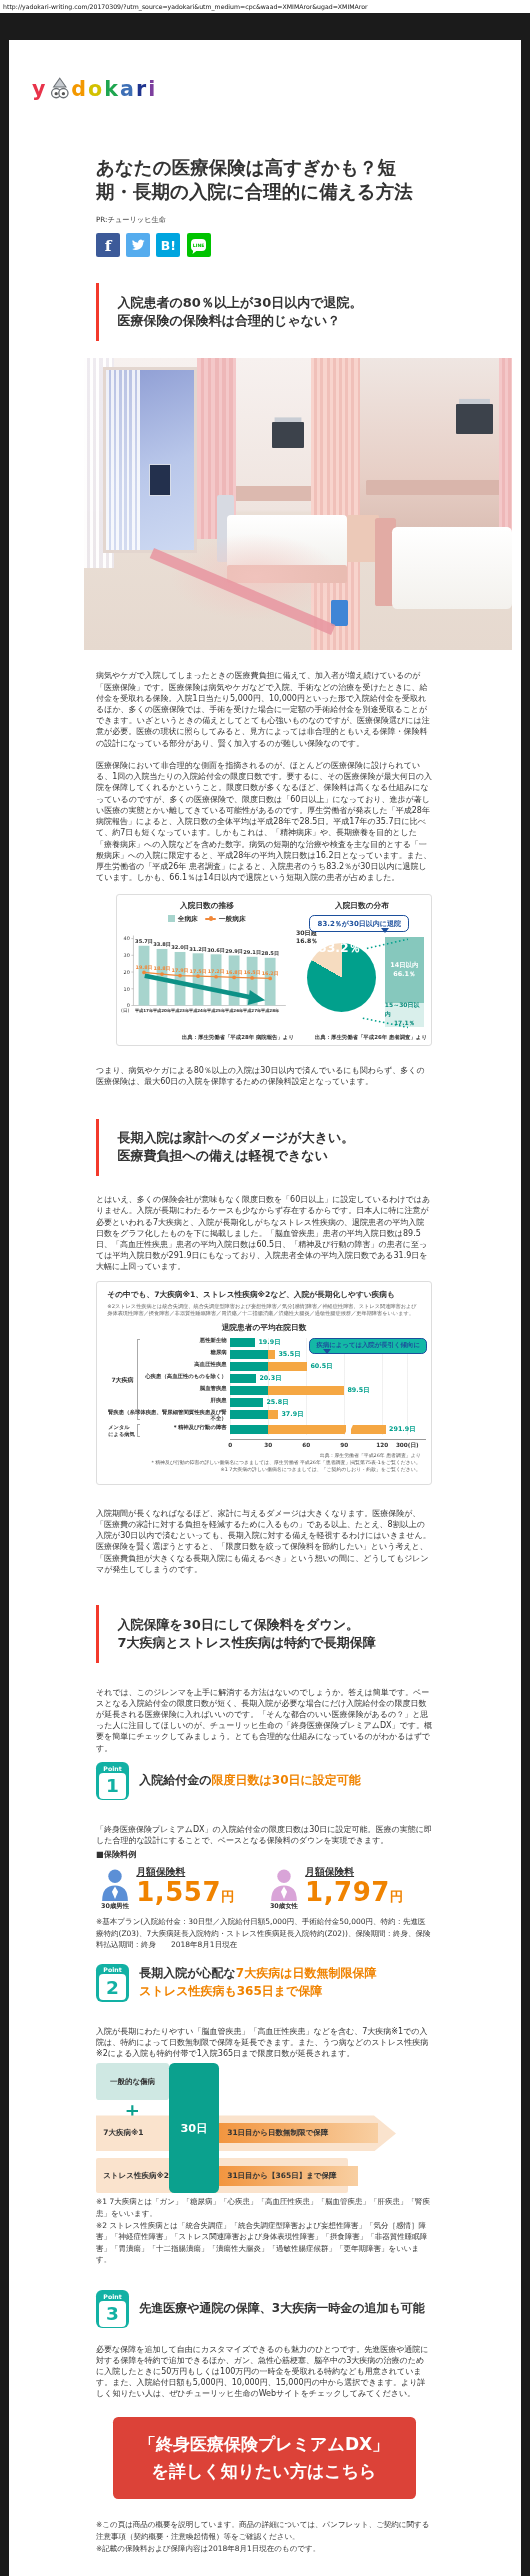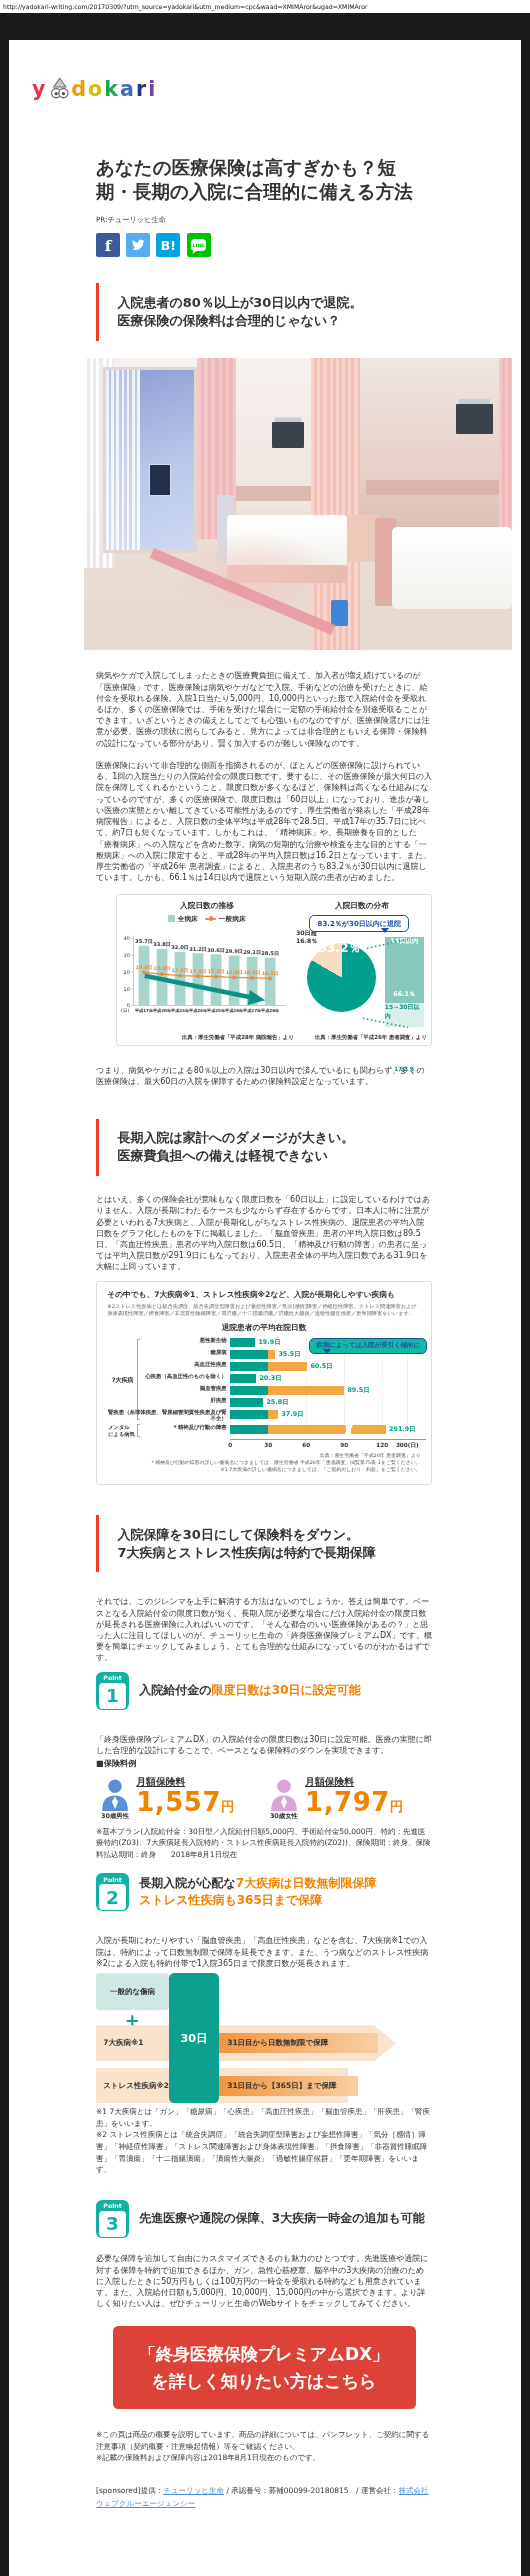--- a/index.html
+++ b/index.html
@@ -61,21 +61,21 @@
   .sw-line:after{content:"";position:absolute;left:3.6px;top:-1.5px;width:4.6px;height:4.6px;background:#f0883a;border-radius:50%;}
   .c1-left .source{position:absolute;right:2.1px;bottom:0;font-size:5.4px;color:#333;font-weight:bold;}
   .c1-right{flex:1;position:relative;}
   .callout{position:absolute;left:13.4px;top:14.4px;border:1.5px solid #1c4f9c;border-radius:5.2px;background:#fff;color:#1c4f9c;font-weight:bold;font-size:7px;padding:2.6px 7.2px;z-index:4;}
   .callout:after{content:"";position:absolute;right:19.6px;bottom:-5.7px;border:4.1px solid transparent;border-top:5.7px solid #1c4f9c;}
   .pie{position:absolute;left:11.3px;top:42px;width:69px;height:69px;border-radius:50%;background:conic-gradient(from 300deg,#f6dcc0 0 60.5deg,#01a08c 60.5deg 360deg);}
   .pie-inner{position:absolute;left:17.5px;top:31px;width:52px;text-align:center;color:#fff;font-weight:bold;}
   .pie-inner .l1{font-size:6.7px;} .pie-inner .l2{font-size:12.4px;line-height:13.4px;}
   .pie-outer{position:absolute;left:0;top:28px;font-size:6.2px;font-weight:bold;color:#333;line-height:7.7px;z-index:3;}
   .stack{position:absolute;right:4.1px;top:36px;width:39px;}
-  .seg{display:flex;flex-direction:column;align-items:center;font-weight:bold;gap:44px;}
+  .seg{display:flex;flex-direction:column;align-items:center;justify-content:center;font-weight:bold;}
   .seg1{height:66px;background:#86c8bd;color:#fff;font-size:6.4px;}
   .seg2{height:24px;background:#d9efeb;color:#0b8d7d;font-size:6px;}
   .c1-right .source{position:absolute;right:1px;bottom:0;font-size:5.4px;color:#333;font-weight:bold;}
   .connector{position:absolute;z-index:1;}
   
   .box2{height:204px;padding:8.2px 10.3px 5.2px;position:relative;}
   .c2-header{font-size:7.7px;font-weight:bold;color:#333;}
   .c2-note{font-size:5.2px;color:#666;line-height:7.2px;margin-top:2.6px;}
   .c2-title{font-size:7.7px;font-weight:bold;color:#333;text-align:center;margin-top:6.2px;}
   .c2chart{position:relative;margin-top:5.2px;height:101px;}
@@ -396,20 +396,22 @@
           <span style="left: 152px;">120</span>
           <span style="left: 177px;">300(日)</span>
         </div>
       <div class="c2src" id="c2src">
           <div>出典：厚生労働省「平成26年 患者調査」より</div>
           <div>＊精神及び行動の障害の詳しい傷病名につきましては、厚生労働省 平成26年「患者調査」閲覧第75表-1をご覧ください。</div>
           <div>※1 7大疾病の詳しい傷病名につきましては、「ご契約のしおり・約款」をご覧ください。</div>
         </div>
     </div>
 
+    <p class="para mt44">入院期間が長くなればなるほど、家計に与えるダメージは大きくなります。医療保険が、「医療費の家計に対する負担を軽減するために入るもの」である以上、たとえ、8割以上の入院が30日以内で済むといっても、長期入院に対する備えを軽視するわけにはいきません。
+医療保険を賢く選ぼうとすると、「限度日数を絞って保険料を節約したい」という考えと、「医療費負担が大きくなる長期入院にも備えるべき」という想いの間に、どうしてもジレンマが発生してしまうのです。</p>
 
     <h2 class="redhead mt59">入院保障を30日にして保険料をダウン。
 7大疾病とストレス性疾病は特約で長期保障</h2>
 
     <p class="para mt33">それでは、このジレンマを上手に解消する方法はないのでしょうか。答えは簡単です。ベースとなる入院給付金の限度日数が短く、長期入院が必要な場合にだけ入院給付金の限度日数が延長される医療保険に入ればいいのです。「そんな都合のいい医療保険があるの？」と思った人に注目してほしいのが、チューリッヒ生命の「終身医療保険プレミアムDX」です。概要を簡単にチェックしてみましょう。とても合理的な仕組みになっているのがわかるはずです。</p>
 
     <div class="point-head mt16">
       <div class="point-badge">
         <div class="tag">Point</div>
         <div class="num">1</div>

